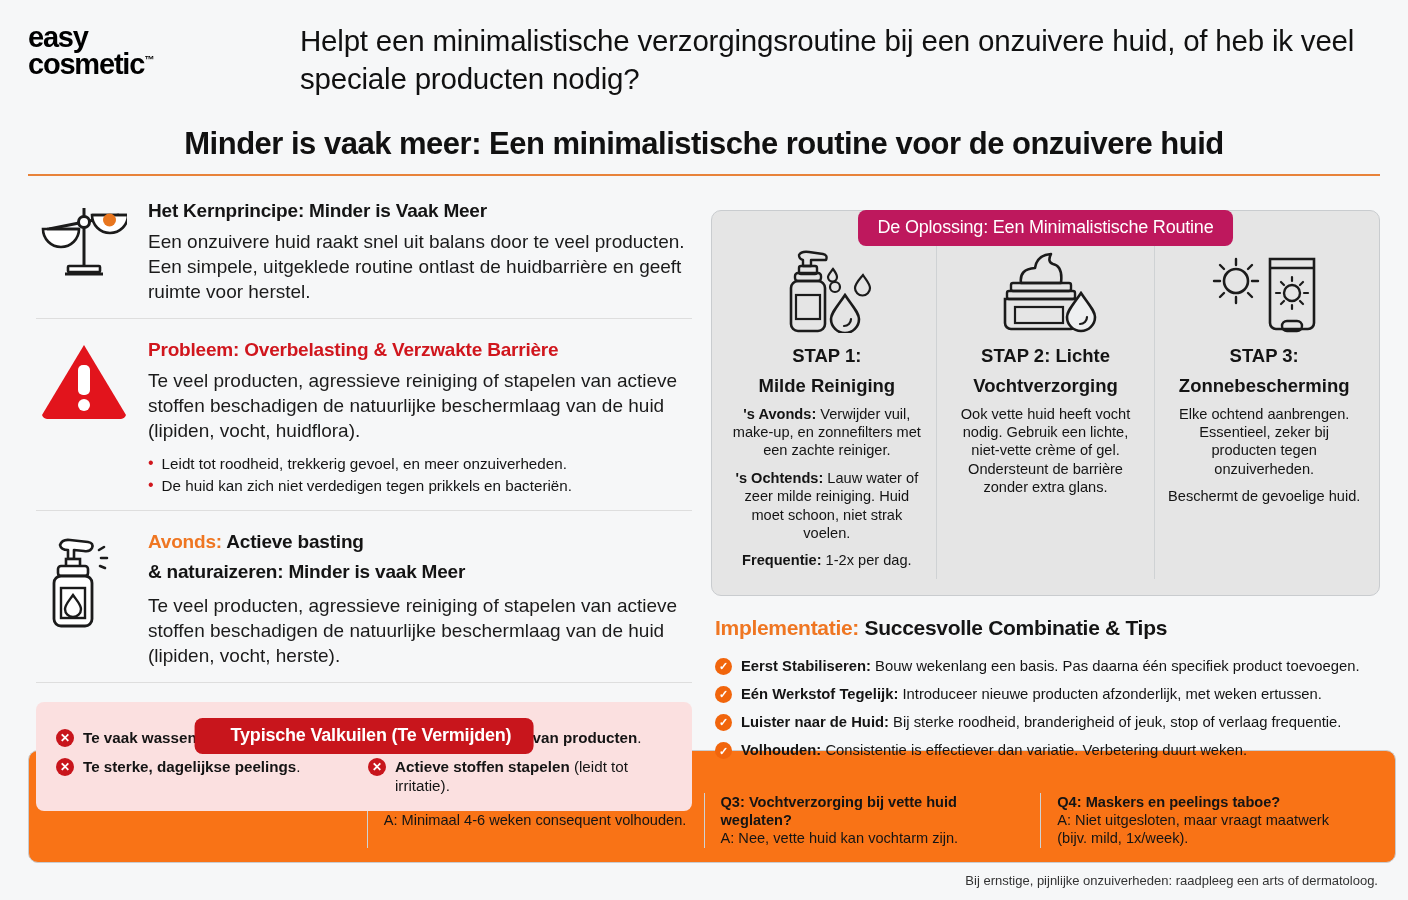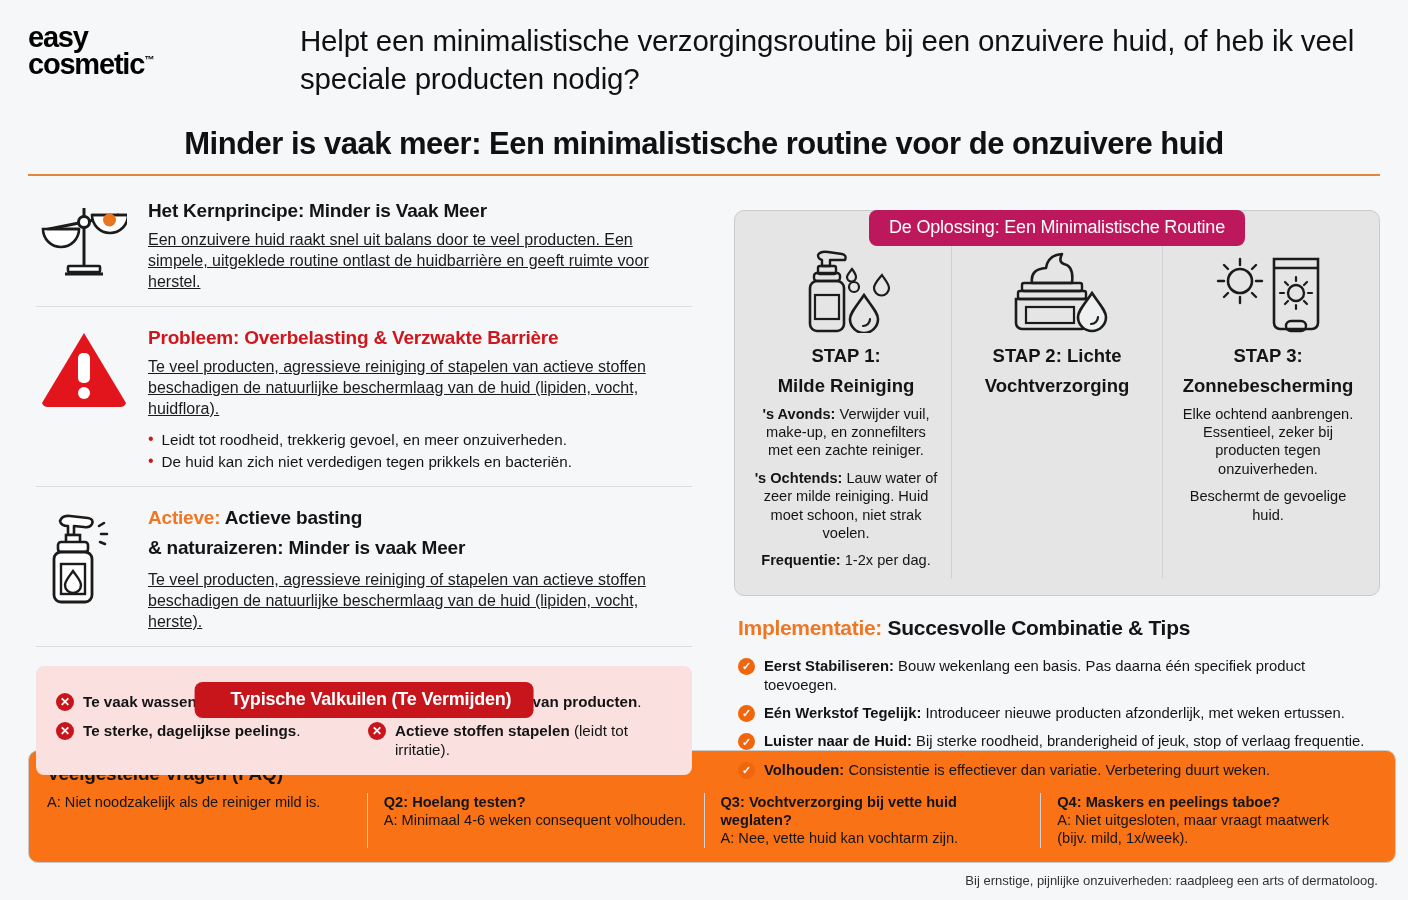--- a/index.html
+++ b/index.html
@@ -27,34 +27,34 @@
   }
 
   
   .main-title {
     text-align: center; font-size: 31px; font-weight: 800; color: #111;
     letter-spacing: -0.5px; padding: 8px 40px 12px 40px;
   }
   .title-rule { height: 2px; background: #e8833a; margin: 0 28px 16px 28px; }
 
   
-  .cols { display: flex; padding: 0 28px; gap: 34px; height: 548px; }
+  .cols { display: flex; padding: 0 28px; gap: 11px; height: 548px; }
   .col-left { width: 672px; flex: 0 0 672px; }
   .col-right { flex: 1; }
 
   
   .block { display: flex; gap: 16px; padding: 6px 8px 14px 8px; }
   .block + .sep { border-top: 1px solid #dedede; margin: 0 8px 12px 8px; }
   .blk-icon { flex: 0 0 96px; display: flex; align-items: flex-start; justify-content: center; padding-top: 4px; }
   .blk-body { flex: 1; padding-top: 2px; }
   .blk-h { font-size: 19px; font-weight: 800; line-height: 1.2; margin-bottom: 6px; letter-spacing: -0.2px; }
   .blk-h.red { color: #d0161d; }
   .blk-h .orange { color: #ef7622; }
   .blk-h2 { font-size: 19px; font-weight: 800; line-height: 1.25; margin-bottom: 9px; letter-spacing: -0.2px; }
-  .blk-p { font-size: 16px; line-height: 1.32; color: #1b1b1b; text-decoration: underline; }
+  .blk-p { font-size: 19px; line-height: 1.32; color: #1b1b1b; }
   .bullets { margin-top: 10px; }
   .bullet { font-size: 15.2px; line-height: 1.42; display: flex; gap: 8px; }
   .bullet .dot { color: #d0161d; font-size: 16px; line-height: 1.3; }
 
   
   .pitfalls { position: relative; margin: 14px 8px 0 8px; }
   .pit-badge {
     position: absolute; top: 16px; left: 50%; transform: translateX(-50%);
     background: #c8151c; color: #fff; font-weight: 800; font-size: 18px;
     padding: 7px 22px 8px 36px; border-radius: 8px; white-space: nowrap; z-index: 2;
@@ -191,21 +191,21 @@
             <path d="M16 12 Q18 6 26 7 L44 9 Q50 10 48 15 Q46 19 40 18 L30 17 L30 26 L24 26 L24 17 Q17 17 16 12 Z" fill="#fff" stroke="#1b1b1b" stroke-width="2.6" stroke-linejoin="round"></path>
             <rect x="22" y="26" width="14" height="10" fill="#fff" stroke="#1b1b1b" stroke-width="2.6"></rect>
             <rect x="14" y="33" width="30" height="10" rx="3" fill="#fff" stroke="#1b1b1b" stroke-width="2.6"></rect>
             <rect x="10" y="43" width="38" height="50" rx="7" fill="#fff" stroke="#1b1b1b" stroke-width="2.8"></rect>
             <rect x="17" y="55" width="24" height="30" fill="#fff" stroke="#1b1b1b" stroke-width="2.4"></rect>
             <path d="M29 62 C34 69 37 72 37 76 A8 8 0 0 1 21 76 C21 72 24 69 29 62 Z" fill="#fff" stroke="#1b1b1b" stroke-width="2.4"></path>
             <path d="M55 17 L60 14 M57 25 L63 25 M56 33 L61 35" stroke="#1b1b1b" stroke-width="2.6" stroke-linecap="round"></path>
           </svg>
         </div>
         <div class="blk-body">
-          <div class="blk-h"><span class="orange">Actieve:</span> <span>Actieve basting</span></div>
+          <div class="blk-h"><span class="orange">Avonds:</span> <span>Actieve basting</span></div>
           <div class="blk-h2">&amp; naturaizeren: Minder is vaak Meer</div>
           <div class="blk-p">Te veel producten, agressieve reiniging of stapelen van actieve stoffen beschadigen de natuurlijke beschermlaag van de huid (lipiden, vocht, herste).</div>
         </div>
       </div>
       <div class="sep"></div>
 
       <div class="pitfalls">
         <div class="pit-badge">Typische Valkuilen (Te Vermijden)</div>
         <div class="pit-box">
           <div class="pit-item">
@@ -263,20 +263,21 @@
                 <rect x="20" y="34" width="60" height="8" rx="2" fill="none" stroke="#1b1b1b" stroke-width="2.4"></rect>
                 <rect x="16" y="42" width="68" height="8" rx="2" fill="none" stroke="#1b1b1b" stroke-width="2.4"></rect>
                 <path d="M14 50 L86 50 L86 74 A6 6 0 0 1 80 80 L20 80 A6 6 0 0 1 14 74 Z" fill="none" stroke="#1b1b1b" stroke-width="2.6"></path>
                 <rect x="24" y="58" width="48" height="16" fill="none" stroke="#1b1b1b" stroke-width="2.2"></rect>
                 <path d="M90 44 C98 56 104 62 104 68 A14 14 0 0 1 76 68 C76 62 82 56 90 44 Z" fill="#eef0f1" stroke="#1b1b1b" stroke-width="2.6"></path>
                 <path d="M96 68 A7 7 0 0 1 89 75" fill="none" stroke="#1b1b1b" stroke-width="2.2" stroke-linecap="round"></path>
               </svg>
             </div>
             <div class="step-title">STAP 2: Lichte</div>
             <div class="step-title">Vochtverzorging</div>
+            <div class="step-p">Ook vette huid heeft vocht nodig. Gebruik een lichte, niet-vette crème of gel. Ondersteunt de barrière zonder extra glans.</div>
           </div>
 
           <div class="step">
             <div class="step-icon">
               <svg width="116" height="84" viewBox="0 0 116 84">
                 <circle cx="30" cy="32" r="12" fill="none" stroke="#1b1b1b" stroke-width="2.6"></circle>
                 <g stroke="#1b1b1b" stroke-width="2.4" stroke-linecap="round">
                   <line x1="30" y1="10" x2="30" y2="16"></line>
                   <line x1="30" y1="48" x2="30" y2="54"></line>
                   <line x1="8" y1="32" x2="14" y2="32"></line>

